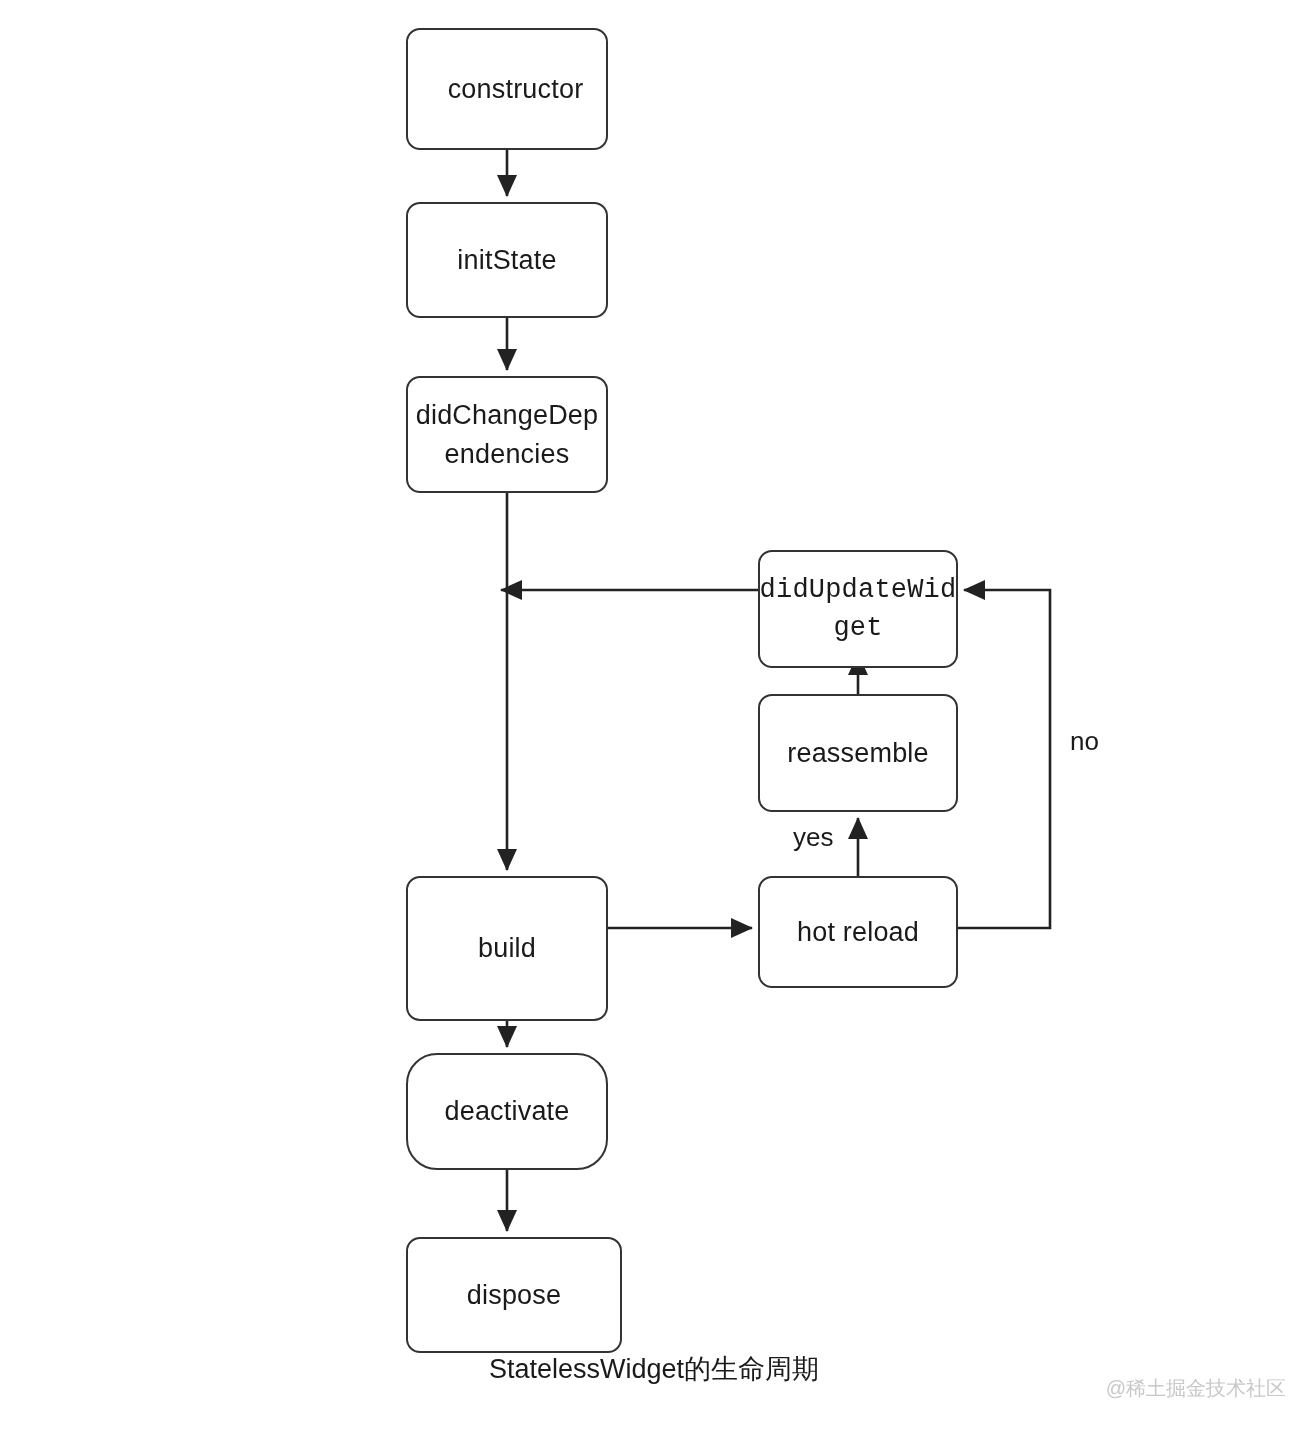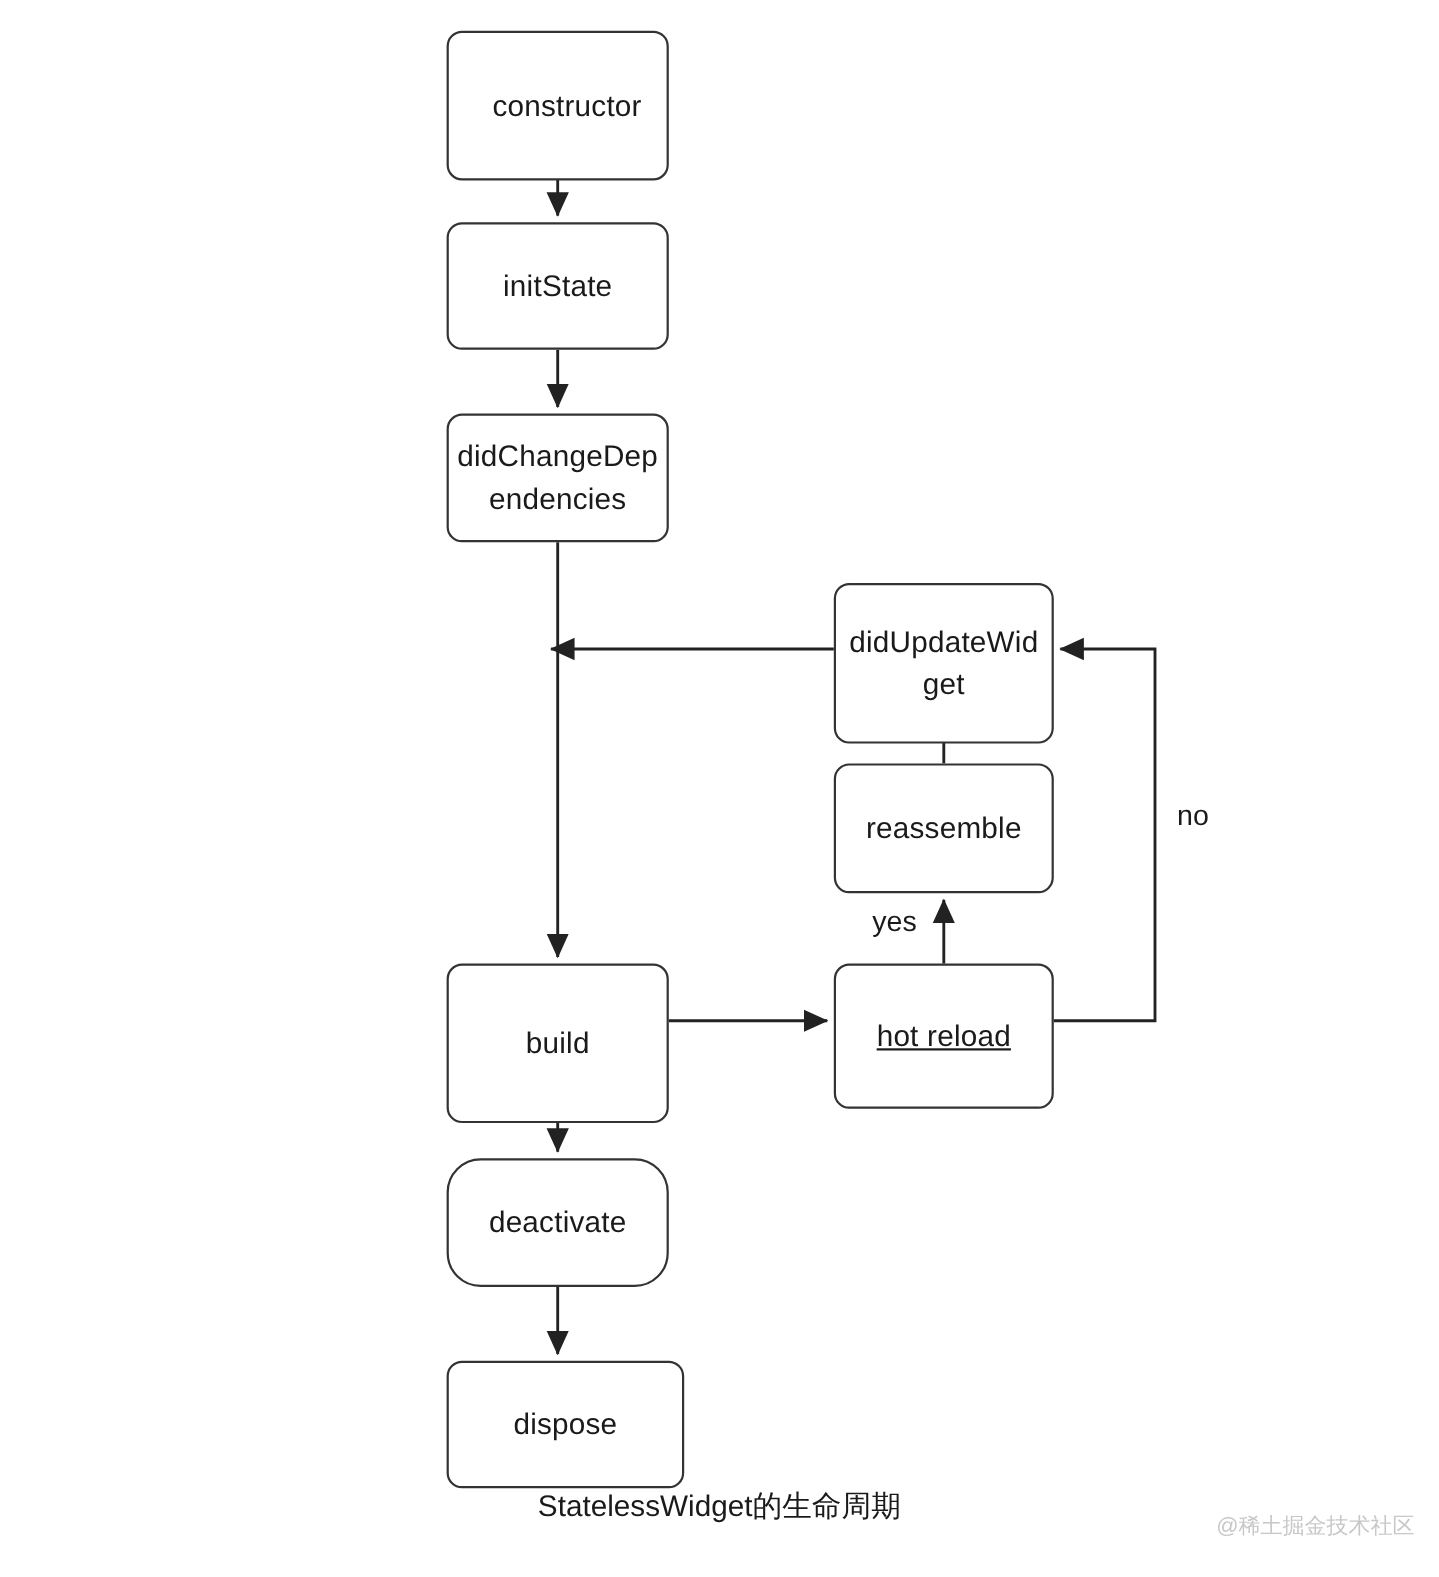--- a/index.html
+++ b/index.html
@@ -92,39 +92,39 @@
 
     <polyline points="958,928 1050,928 1050,590 964,590" fill="none" stroke="#222222" stroke-width="2.6" marker-end="url(#arrowhead)"></polyline>
 
     <line x1="758" y1="590" x2="501" y2="590" stroke="#222222" stroke-width="2.6" marker-end="url(#arrowhead)"></line>
 
     <line x1="507" y1="988" x2="507" y2="1047" stroke="#222222" stroke-width="2.6" marker-end="url(#arrowhead)"></line>
 
     <line x1="507" y1="1170" x2="507" y2="1231" stroke="#222222" stroke-width="2.6" marker-end="url(#arrowhead)"></line>
   </svg>
 
-  <div class="node-box" style="left:406px; top:28px; width:202px; height:136px;padding-left:17px;">constructor</div>
+  <div class="node-box" style="left:406px; top:28px; width:202px; height:122px;padding-left:17px;">constructor</div>
 
   <div class="node-box" style="left:406px; top:202px; width:202px; height:116px;">initState</div>
 
   <div class="node-box" style="left:406px; top:376px; width:202px; height:117px;text-align:center;">didChangeDep
 endencies</div>
 
   <div class="node-box" style="left:406px; top:876px; width:202px; height:145px;">build</div>
 
   <div class="node-box" style="left:406px; top:1053px; width:202px; height:117px;border-radius:31px;">deactivate</div>
 
   <div class="node-box" style="left:406px; top:1237px; width:216px; height:116px;">dispose</div>
 
-  <div class="node-box" style="left:758px; top:530px; width:200px; height:146px;">didUpdateWid
+  <div class="node-box" style="left:758px; top:550px; width:200px; height:118px;font-family:Liberation Mono, monospace;">didUpdateWid
 get</div>
 
   <div class="node-box" style="left:758px; top:694px; width:200px; height:118px;">reassemble</div>
 
-  <div class="node-box" style="left:758px; top:876px; width:200px; height:132px;text-decoration:underline;">hot reload</div>
+  <div class="node-box" style="left:758px; top:876px; width:200px; height:112px;">hot reload</div>
 
   <div class="edge-label" style="left:793px; top:824px;">yes</div>
 
   <div class="edge-label" style="left:1070px; top:728px;">no</div>
 
   <div id="caption">StatelessWidget的生命周期</div>
 
   <div id="watermark">@稀土掘金技术社区</div>
 
 </div>

